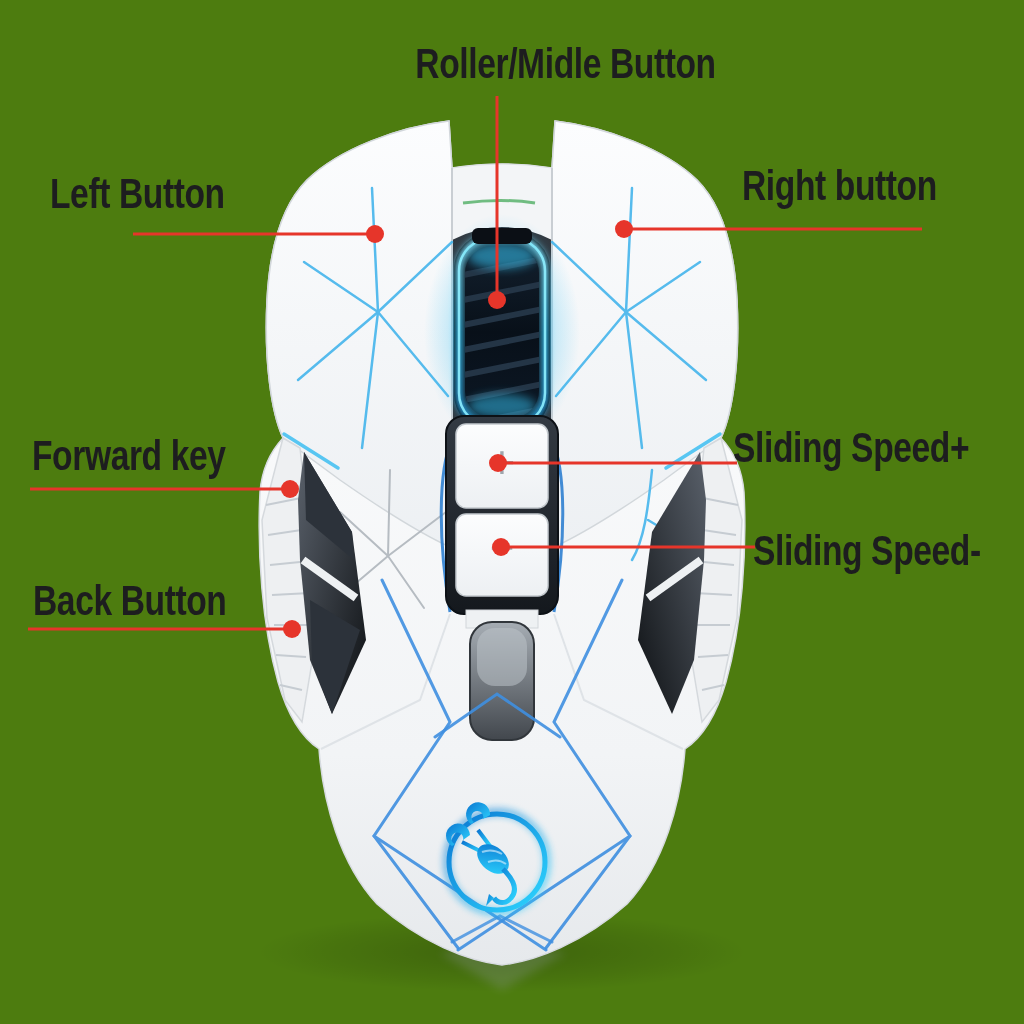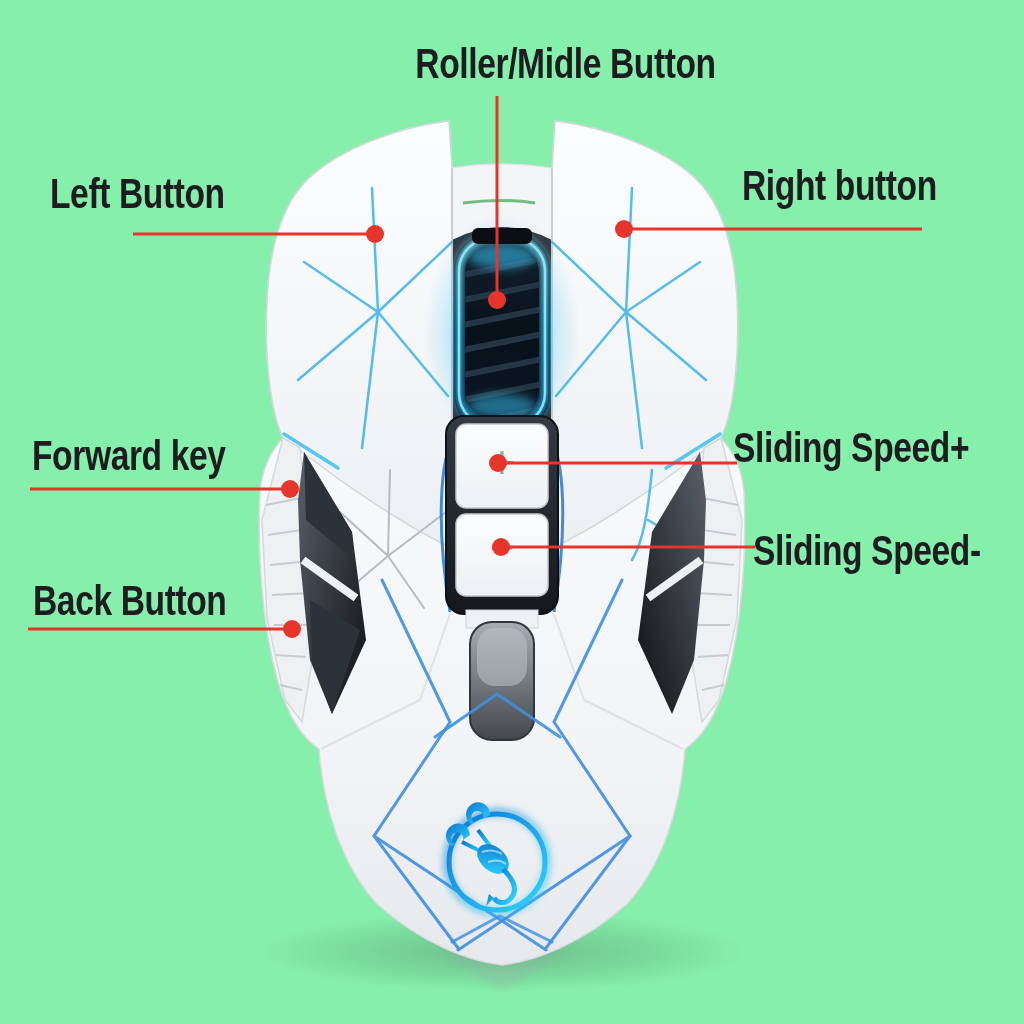--- a/index.html
+++ b/index.html
@@ -1,16 +1,16 @@
 <!DOCTYPE html>
 <html><head>
 <meta charset="utf-8">
 <style>
   html,body{margin:0;padding:0;background:#ffffff;}
-  .stage{position:relative;width:1024px;height:1024px;background:#86efac;overflow:hidden;
+  .stage{position:relative;width:1024px;height:1024px;background:#4d7c0f;overflow:hidden;
          font-family:"Liberation Sans","DejaVu Sans",sans-serif;}
   .art{position:absolute;left:0;top:0;width:1024px;height:1024px;}
   .label{position:absolute;white-space:nowrap;font-weight:700;font-size:42px;line-height:1.05;
          color:#1d1d1f;letter-spacing:-0.5px;transform:scaleX(0.8);transform-origin:0 0;}
   .label.center{left:528px;transform:translateX(-40%) scaleX(0.8);transform-origin:center top;}
   .lb-roller{top:42px;}
   .lb-left{left:50px;top:172px;}
   .lb-right{left:742px;top:164px;}
   .lb-forward{left:32px;top:434px;}
   .lb-splus{left:733px;top:426px;}

